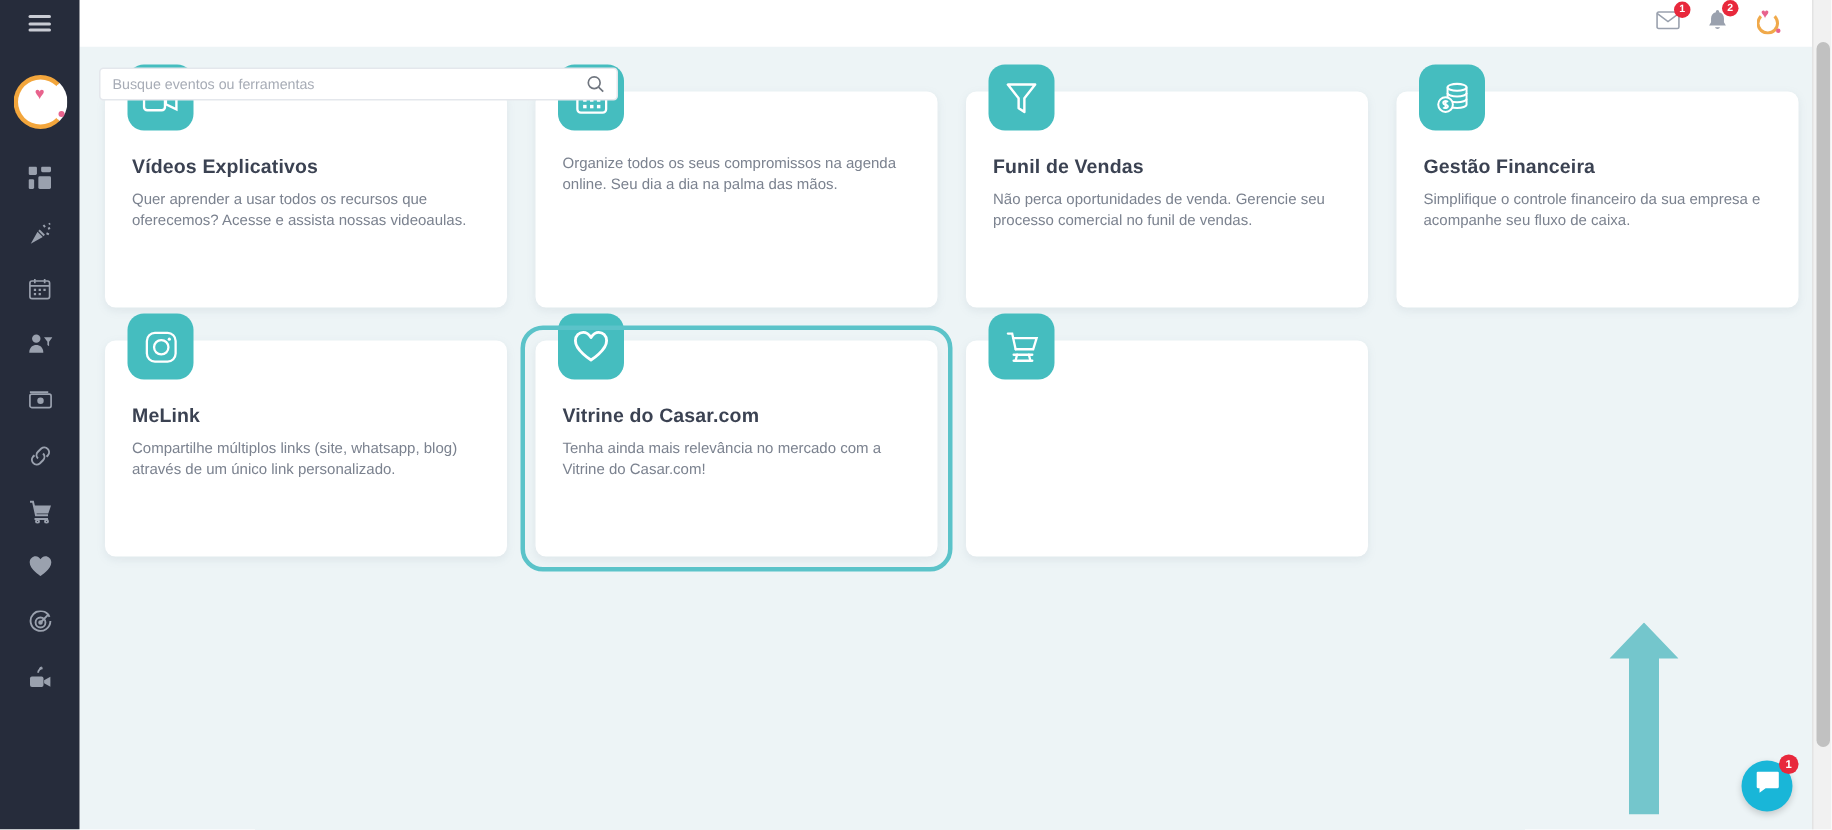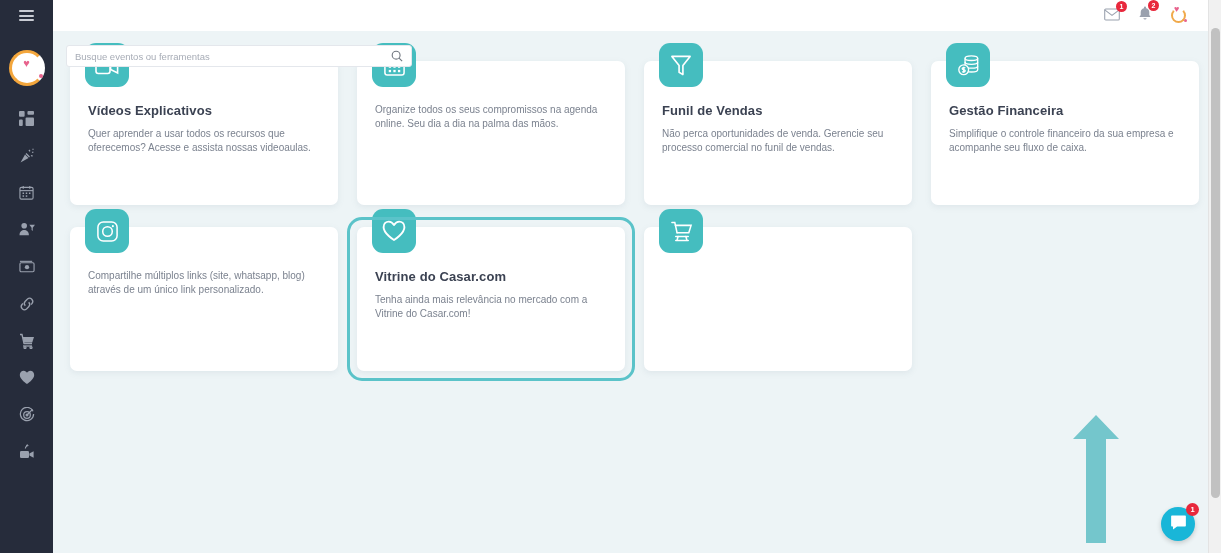--- a/index.html
+++ b/index.html
@@ -417,20 +417,21 @@
       </div>
 
       <div class="card">
         <div class="tile">
           <svg width="23" height="23" viewBox="0 0 24 24" fill="none" stroke="#fff" stroke-width="1.6">
             <rect x="2" y="2" width="20" height="20" rx="5.6"></rect>
             <circle cx="12" cy="12" r="5"></circle>
             <circle cx="17.6" cy="6.4" r="1.1" fill="#fff" stroke="none"></circle>
           </svg>
         </div>
+        <h3>MeLink</h3>
         <p>Compartilhe múltiplos links (site, whatsapp, blog) através de um único link personalizado.</p>
       </div>
 
 
       <div class="card highlight">
         <div class="tile">
           <svg width="24" height="22" viewBox="0 0 24 22" fill="none" stroke="#fff" stroke-width="1.9" stroke-linejoin="round">
             <path d="M12 20 C12 20 1.6 13.6 1.6 7.2 C1.6 3.6 4.2 1.6 6.8 1.6 C9.2 1.6 11 3.4 12 5 C13 3.4 14.8 1.6 17.2 1.6 C19.8 1.6 22.4 3.6 22.4 7.2 C22.4 13.6 12 20 12 20 Z"></path>
           </svg>
         </div>

